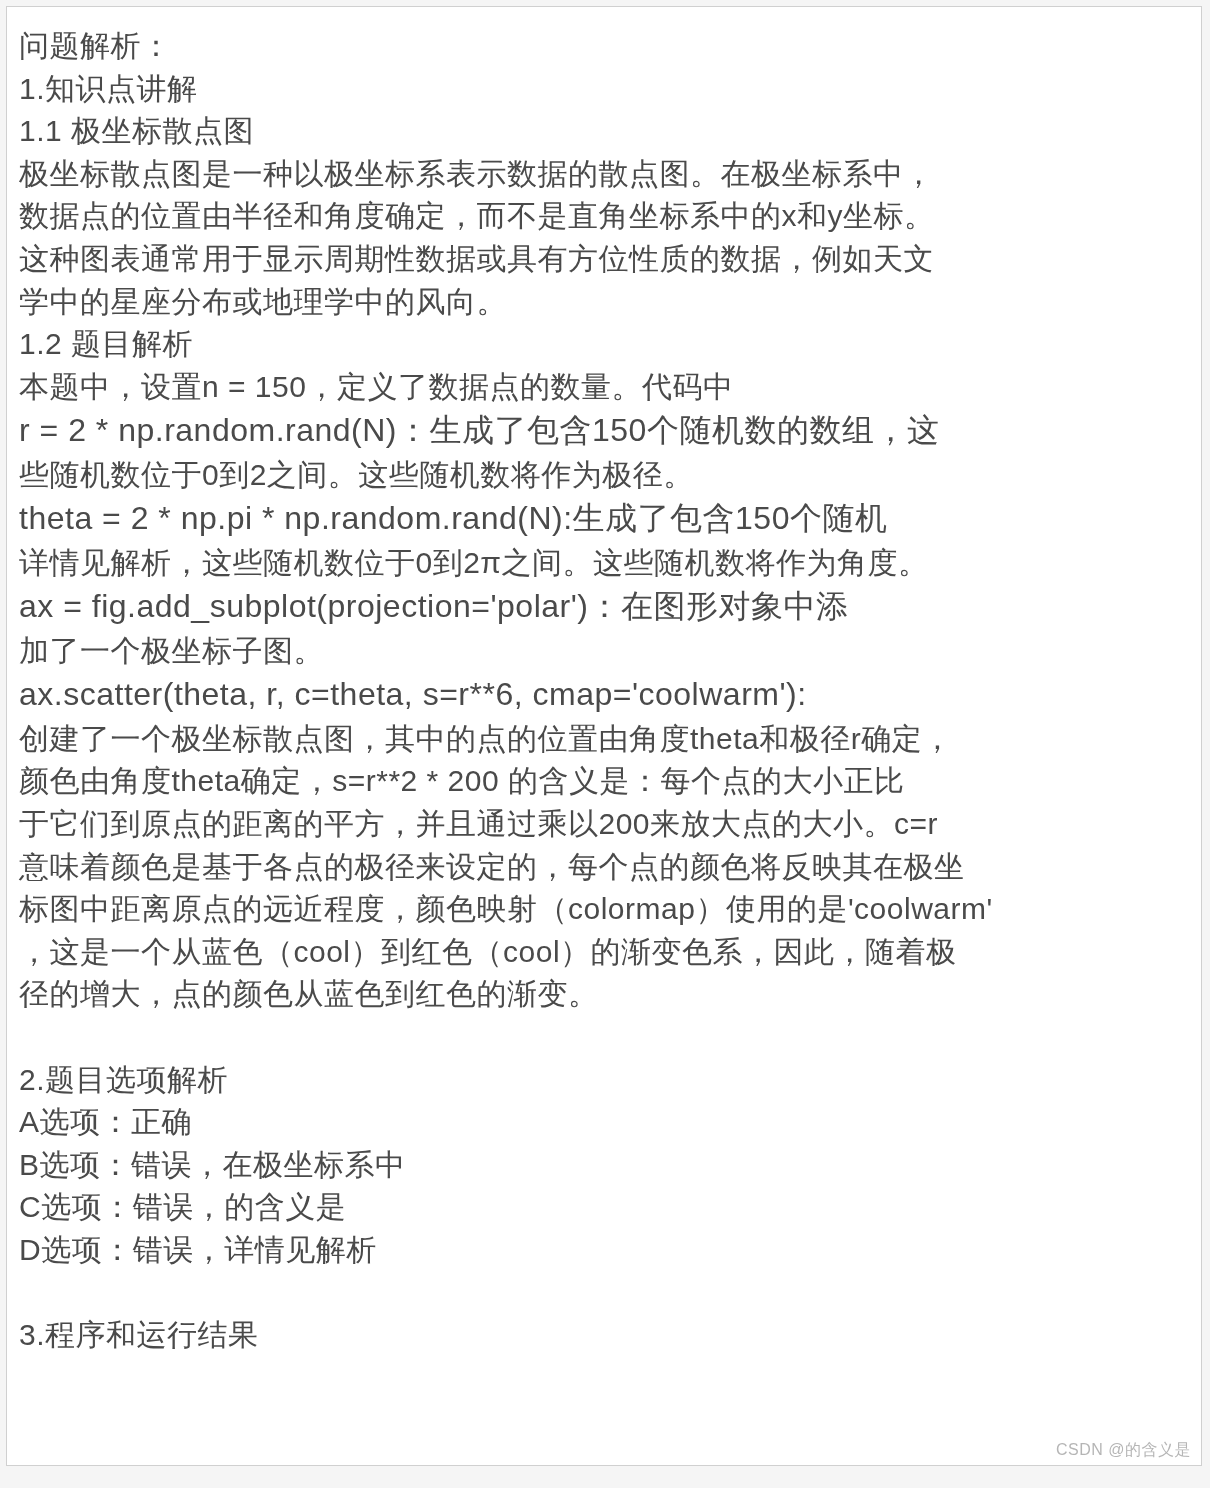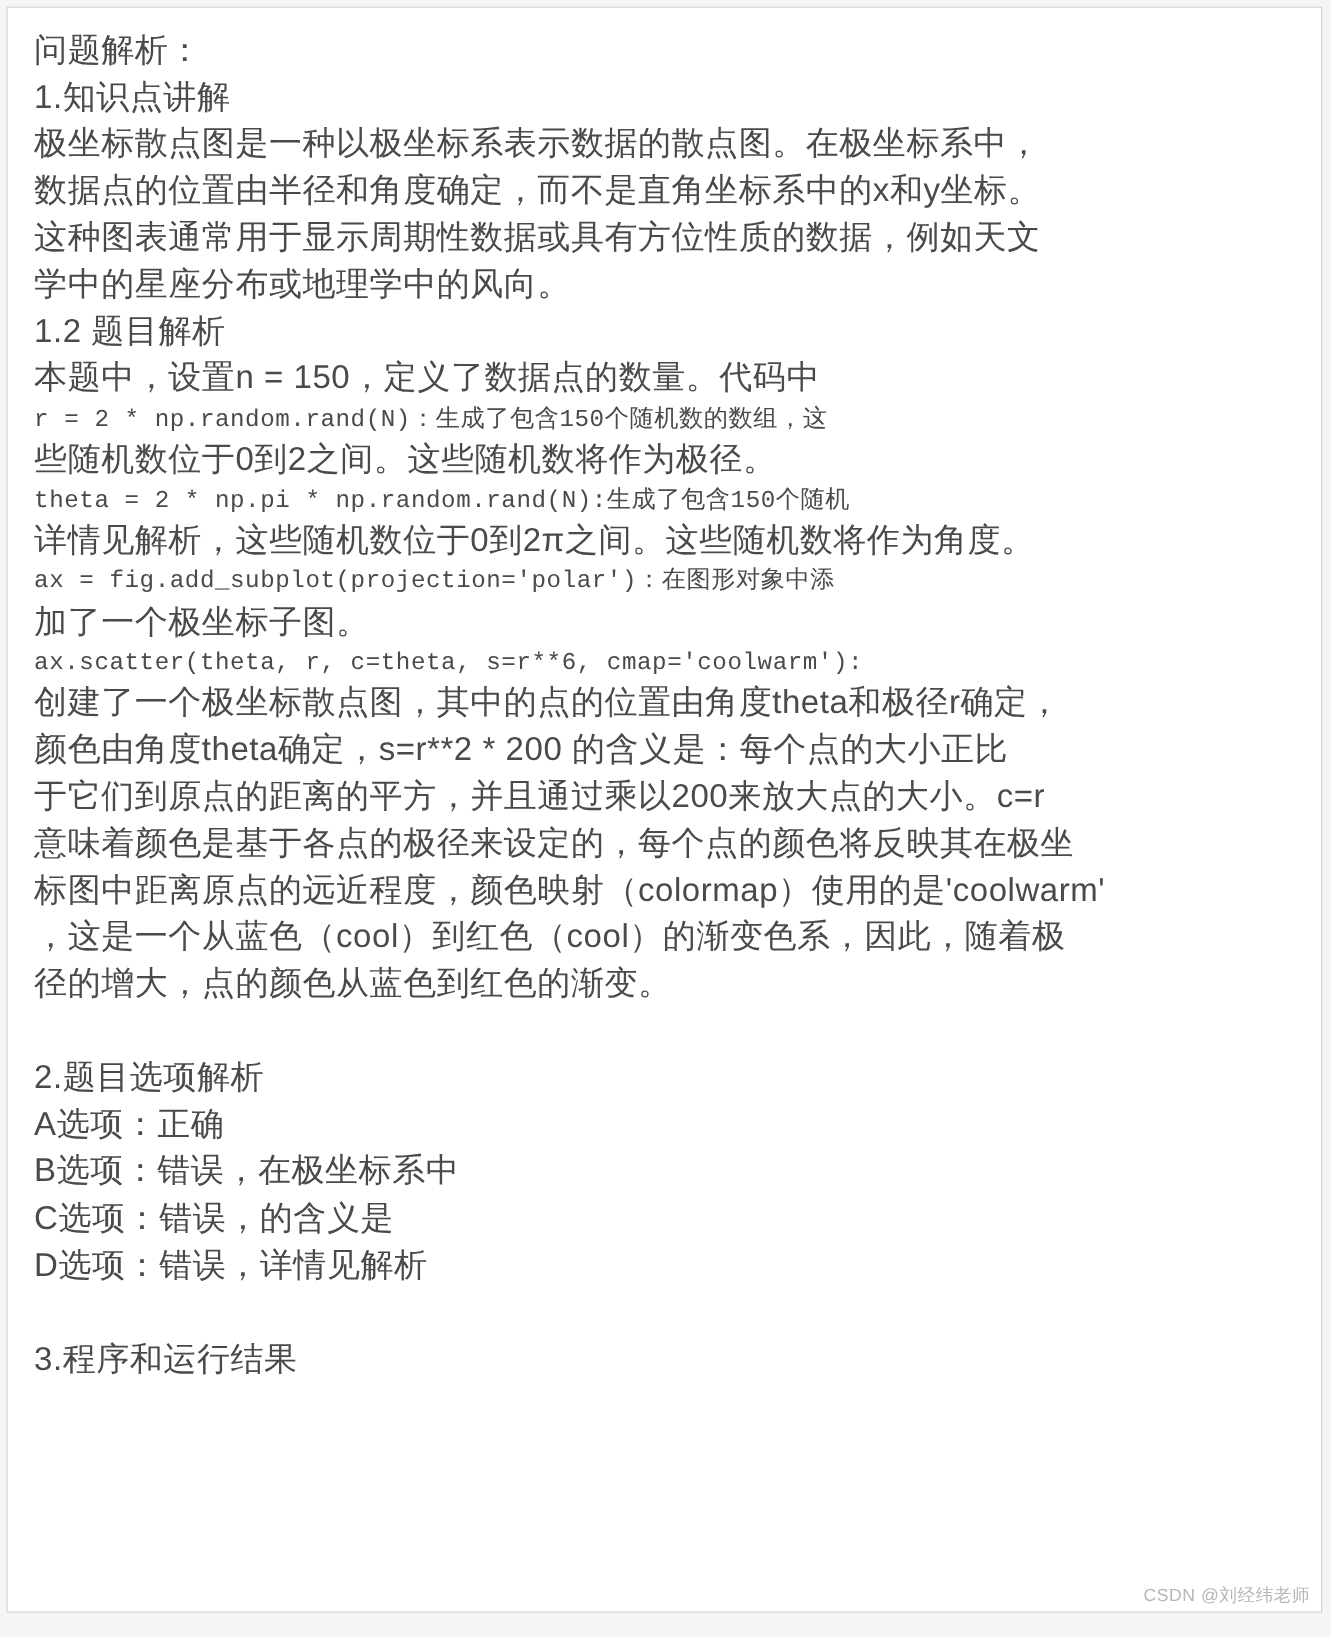--- a/index.html
+++ b/index.html
@@ -6,53 +6,54 @@
     margin: 0;
     padding: 0;
     background: #f5f5f5;
     font-family: "Microsoft YaHei", "SimSun", Arial, sans-serif;
     width: 1210px;
   }
   .container {
     background: #ffffff;
     border: 1px solid #d0d0d0;
     margin: 6px;
-    padding: 18px 24px 18px 24px;
+    padding: 18px 24px 18px 12px;
     box-sizing: border-box;
     width: 1196px;
     min-height: 1460px;
     position: relative;
   }
   .line {
     color: #4a4a4a;
     font-size: 30px;
     line-height: 1.42;
     letter-spacing: 0.5px;
   }
   .code-ish {
-    font-family: Liberation Mono, monospace;
-    font-size: 22px;
+    font-family: Liberation Sans, sans-serif;
+    font-size: 32px;
   }
   .watermark {
     position: absolute;
     right: 10px;
     bottom: 4px;
     font-size: 16px;
     color: rgba(120,120,120,0.55);
     font-family: "Microsoft YaHei", sans-serif;
     letter-spacing: 0.5px;
   }
 </style>
 </head>
 <body>
 
 <div class="container">
 
   <div class="line">问题解析：</div>
   <div class="line">1.知识点讲解</div>
+  <div class="line">1.1 极坐标散点图</div>
   <div class="line">极坐标散点图是一种以极坐标系表示数据的散点图。在极坐标系中，</div>
   <div class="line">数据点的位置由半径和角度确定，而不是直角坐标系中的x和y坐标。</div>
   <div class="line">这种图表通常用于显示周期性数据或具有方位性质的数据，例如天文</div>
   <div class="line">学中的星座分布或地理学中的风向。</div>
   <div class="line">1.2 题目解析</div>
   <div class="line">本题中，设置n = 150，定义了数据点的数量。代码中</div>
   <div class="line code-ish">r = 2 * np.random.rand(N)：生成了包含150个随机数的数组，这</div>
   <div class="line">些随机数位于0到2之间。这些随机数将作为极径。</div>
   <div class="line code-ish">theta = 2 * np.pi * np.random.rand(N):生成了包含150个随机</div>
   <div class="line">详情见解析，这些随机数位于0到2π之间。这些随机数将作为角度。</div>
@@ -68,14 +69,14 @@
   <div class="line">径的增大，点的颜色从蓝色到红色的渐变。</div>
   <div class="line">&nbsp;</div>
   <div class="line">2.题目选项解析</div>
   <div class="line">A选项：正确</div>
   <div class="line">B选项：错误，在极坐标系中</div>
   <div class="line">C选项：错误，的含义是</div>
   <div class="line">D选项：错误，详情见解析</div>
   <div class="line">&nbsp;</div>
   <div class="line">3.程序和运行结果</div>
 
-  <div class="watermark">CSDN @刘经纬老师</div>
+  <div class="watermark">CSDN @的含义是</div>
 </div>
 
 </body></html>

